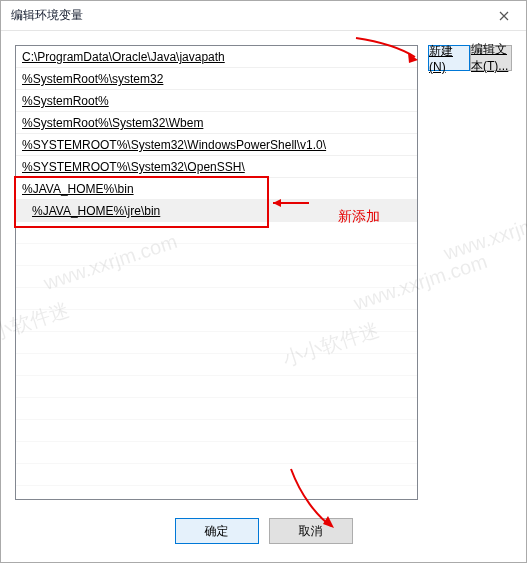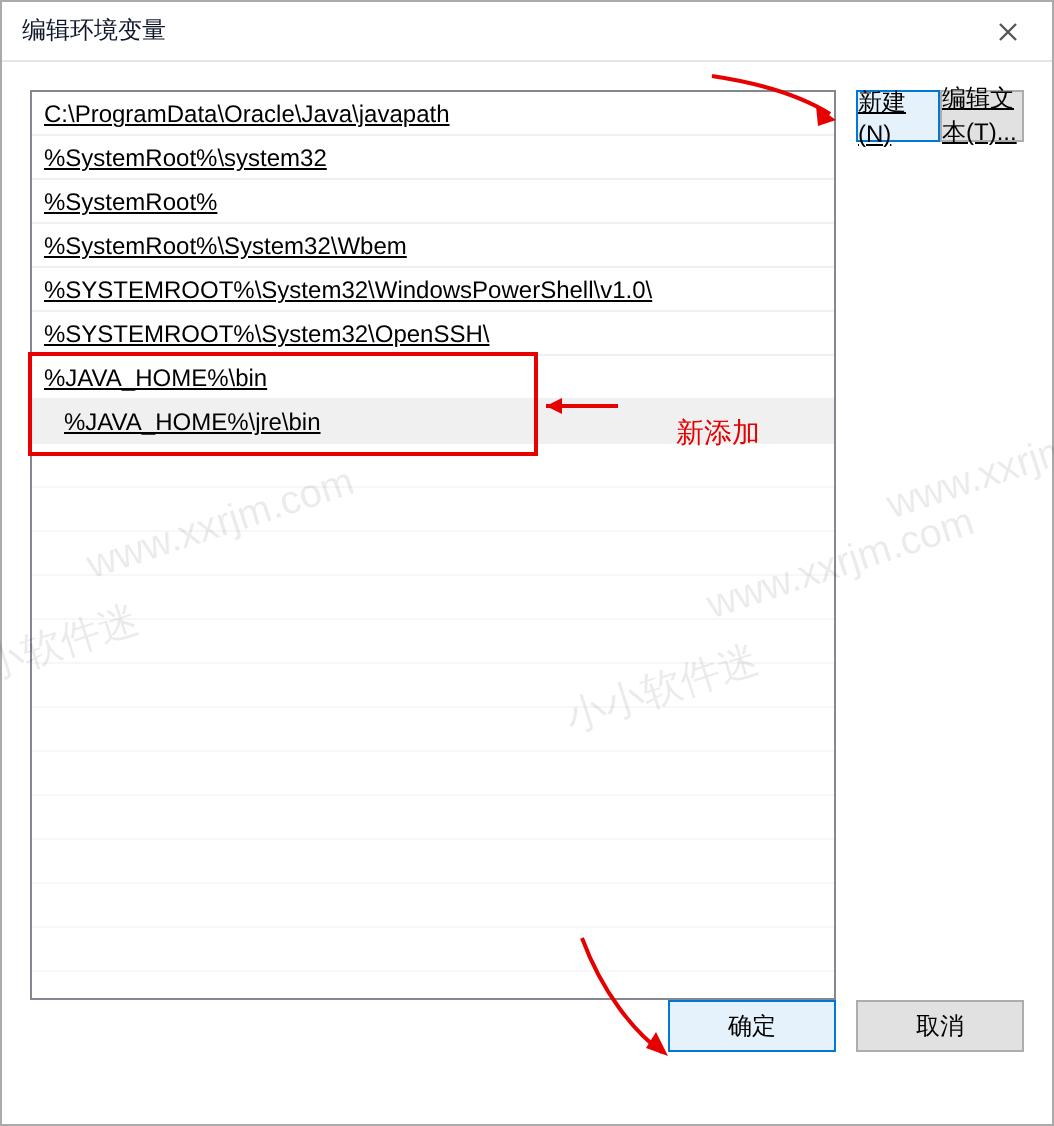--- a/index.html
+++ b/index.html
@@ -12,21 +12,21 @@
     .main-row { display: flex; gap: 10px; height: 455px; text-decoration: underline; }
     .listbox { flex: 1; border: 1px solid #828790; background: #fff; overflow: hidden; position: relative; }
     .list-item { height: 22px; line-height: 22px; padding: 0 6px; font-size: 12px; color: #000; white-space: nowrap; overflow: hidden; text-overflow: ellipsis; border-bottom: 1px solid #f0f0f0; }
     .list-item.sel { background: #f0f0f0; padding-left: 16px; }
     .empty-rows .er { height: 22px; border-bottom: 1px solid #f7f7f7; }
     .button-col { width: 84px; display: flex; flex-direction: row; }
     .btn { width: 84px; height: 26px; border: 1px solid #adadad; background: #e1e1e1; font-size: 12px; font-family: inherit; display: flex; align-items: center; justify-content: center; cursor: default; position: relative; }
     .btn.hl { background: #e5f1fb; border-color: #0078d7; }
     .gap-sm { height: 10px; }
     .gap-lg { height: 48px; }
-    .bottom-row { display: flex; justify-content: flex-end; gap: 10px; }
+    .bottom-row { display: flex; justify-content: center; gap: 10px; margin-top: 18px; }
     .bottom-row .btn { width: 84px; }
 
     
     .ann-box { position: absolute; border: 2px solid #e60000; pointer-events: none; }
     .ann-label { position: absolute; color: #e60000; font-size: 14px; font-weight: 500; pointer-events: none; }
     .arrow { stroke: #e60000; stroke-width: 2; fill: none; }
     .arrow-head { fill: #e60000; }
     svg.overlay { position: absolute; top: 0; left: 0; pointer-events: none; }
 
     

